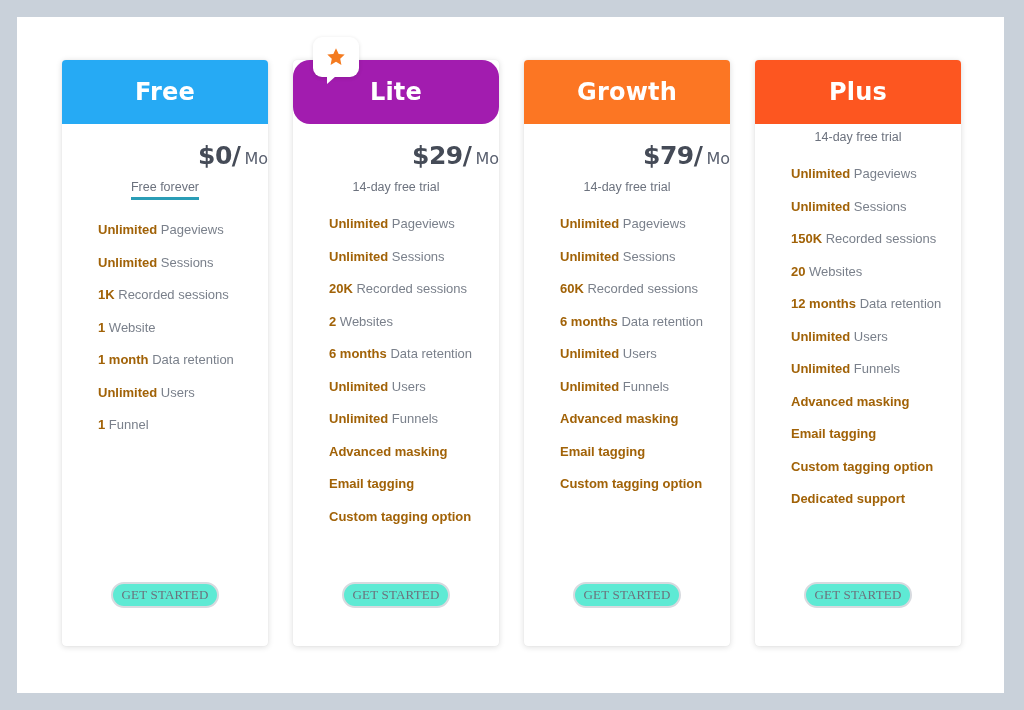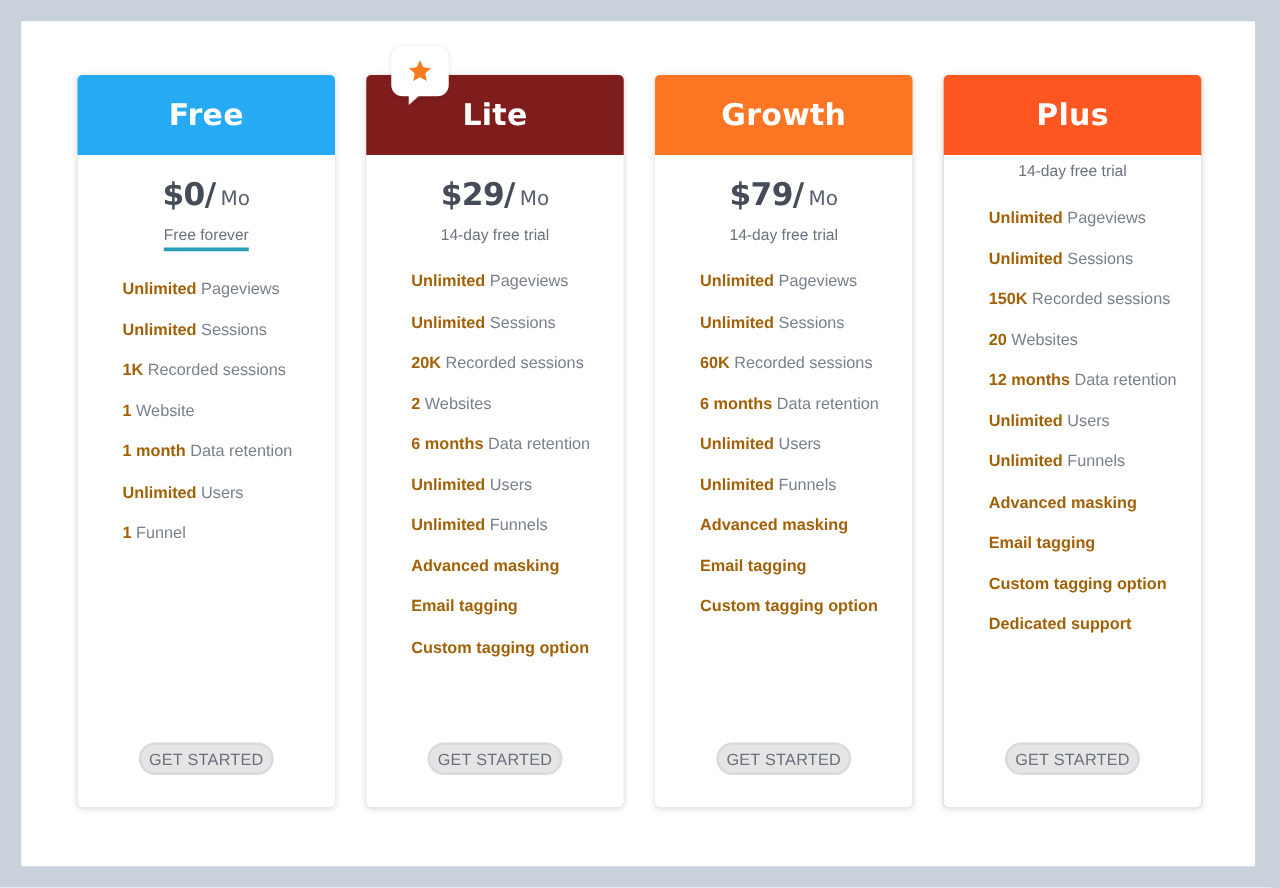--- a/index.html
+++ b/index.html
@@ -21,21 +21,21 @@
       border-radius: 4px;
       box-shadow: 0 1px 6px rgba(0,0,0,0.14), 0 0 1px rgba(0,0,0,0.10);
     }
     .card-header {
       height: 64px; border-radius: 4px 4px 0 0;
       display: flex; align-items: center; justify-content: center;
       color: #ffffff; font-size: 24px; font-weight: bold;
       font-family: "DejaVu Sans", sans-serif; letter-spacing: 0.2px;
     }
     .price {
-      text-align: center; margin-top: 17px;
+      text-align: right; margin-top: 17px;
       color: #454b57; line-height: 30px;
     }
     .price .amount { font-size: 25px; font-weight: bold; font-family: "DejaVu Sans", sans-serif; letter-spacing: -0.5px; }
     .price .per { font-size: 16px; margin-left: 4px; color: #5b6170; font-family: "DejaVu Sans", sans-serif; }
     .subtitle {
       text-align: center; font-size: 12.5px; color: #6c727e;
       margin-top: 6px;
     }
     .subtitle.underlined span {
       display: inline-block; padding-bottom: 3px;
@@ -43,27 +43,27 @@
     }
     .features { list-style: none; margin: 14px 0 0 0; padding: 0 0 0 36px; }
     .features li {
       font-size: 13px; color: #7a808b; height: 32.5px; line-height: 32.5px;
       white-space: nowrap;
     }
     .features li b { color: #a16207; font-weight: bold; }
     .features li.full { color: #4a505b; font-weight: bold; }
     .card.free .features { margin-top: 14px; }
     .btn {
-      position: absolute; left: 50%; bottom: 26px;
+      position: absolute; left: 50%; bottom: 38px;
       transform: translateX(-50%);
       width: 108px; height: 26px;
       border: 2px solid #d7dadf; border-radius: 15px;
-      background: #e5e5e5;
+      background: #5eead4;
       color: #6b717c; font-size: 13px; letter-spacing: 0.2px;
-      font-family: Liberation Sans, sans-serif;
+      font-family: Liberation Serif, serif;
       cursor: pointer; padding: 0;
     }
     .badge {
       position: absolute; left: 20px; top: -23px;
       width: 46px; height: 40px;
       background: #ffffff; border-radius: 9px;
       box-shadow: 0 1px 4px rgba(0,0,0,0.12);
       display: flex; align-items: center; justify-content: center;
     }
     .badge::after {
@@ -92,21 +92,21 @@
       <li><b>1K</b><span> Recorded sessions</span></li>
       <li><b>1</b><span> Website</span></li>
       <li><b>1 month</b><span> Data retention</span></li>
       <li><b>Unlimited</b><span> Users</span></li>
       <li><b>1</b><span> Funnel</span></li>
     </ul>
   <button class="btn">GET STARTED</button>
 </div>
 
 <div class="card lite" style="left:293px">
-  <div class="card-header" style="background: #7f1d1d;">Lite</div>
+  <div class="card-header" style="background: #a21caf; border-radius: 17px;">Lite</div>
   <div class="badge">
     <svg viewBox="0 0 24 24">
       <path id="star-path" d="M12 2.5l2.9 6.1 6.6.8-4.9 4.6 1.3 6.6L12 17.3l-5.9 3.3 1.3-6.6-4.9-4.6 6.6-.8z" fill="#f47b20"></path>
     </svg>
   </div>
   <div class="price">
     <span class="amount">$29/</span><span class="per">Mo</span>
   </div>
   <div class="subtitle">14-day free trial</div>
   <ul class="features">

